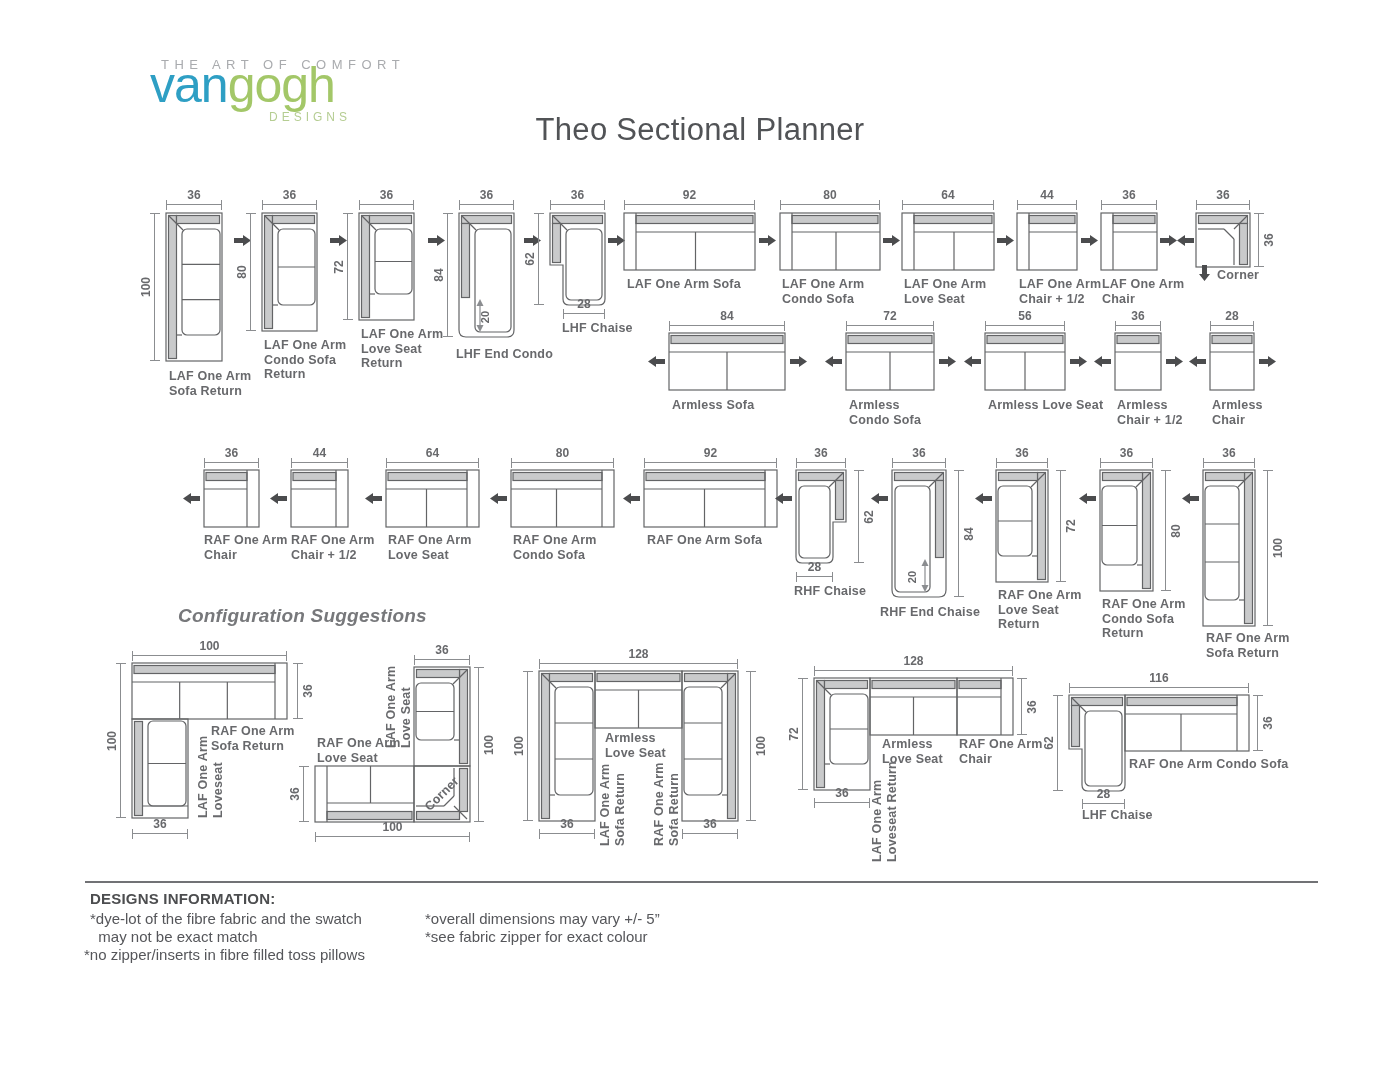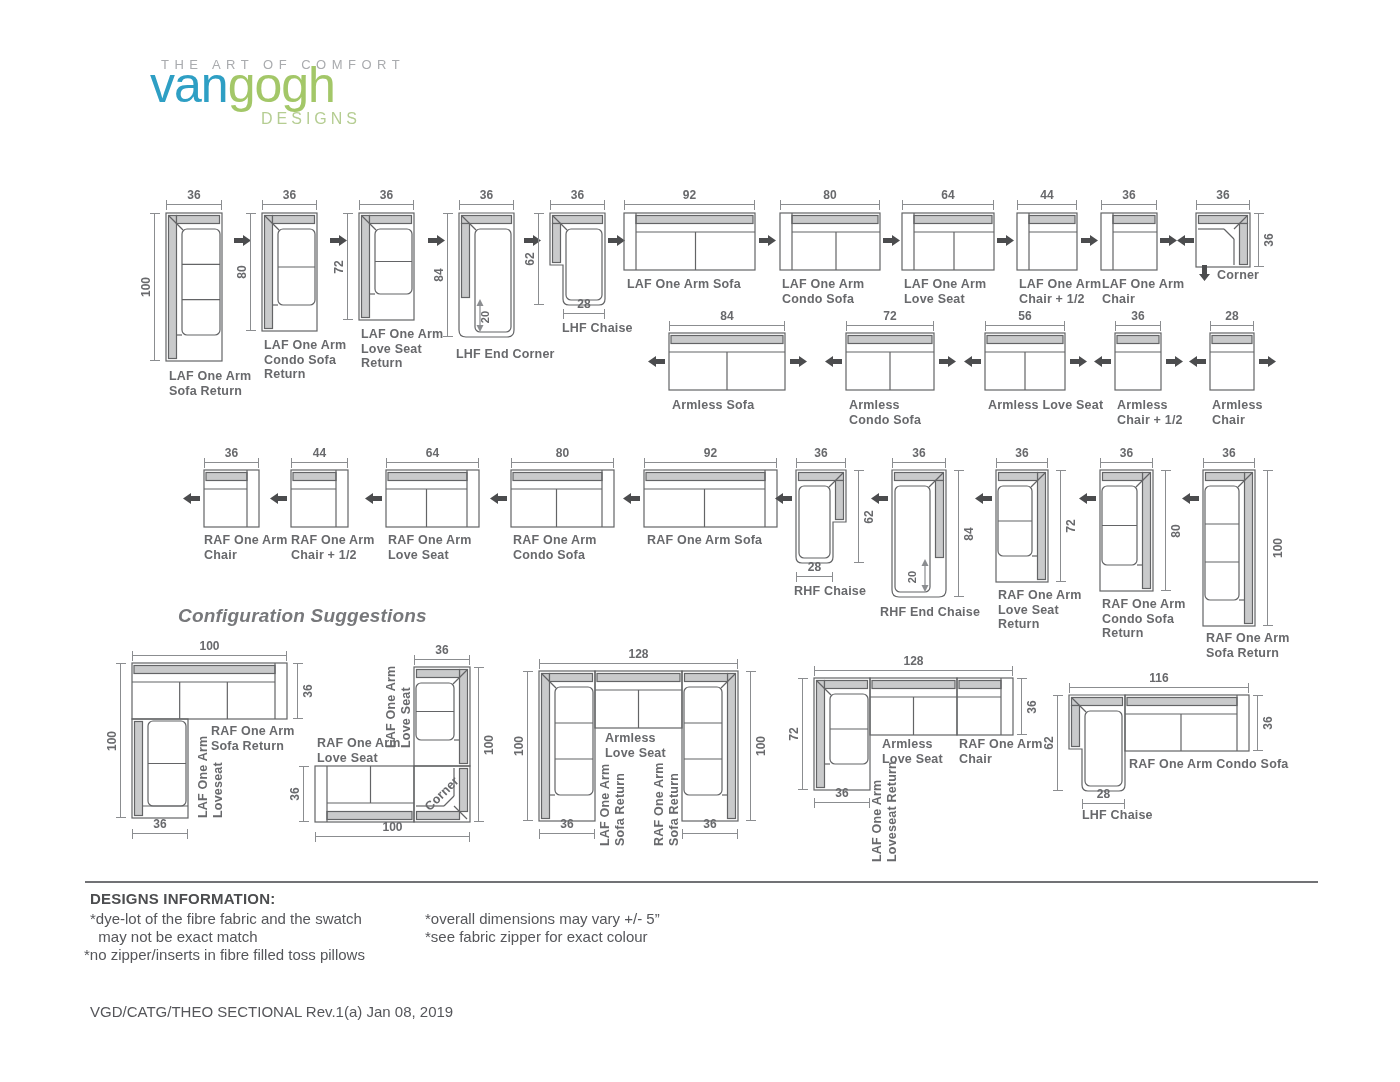--- a/index.html
+++ b/index.html
@@ -4,21 +4,21 @@
 <style>
   html,body{margin:0;padding:0;background:#fff}
   .page{position:relative;width:1400px;height:1082px;background:#fff;overflow:hidden;
         font-family:"Liberation Sans",sans-serif}
   
   .tagline{position:absolute;left:161px;top:57px;font-size:13px;letter-spacing:5.5px;
            color:var(--tagline_gray);font-weight:500}
   .brand{position:absolute;left:150px;top:60px;font-size:50px;line-height:1;font-weight:400;
          letter-spacing:-1px}
   .van{color:var(--brand_blue)} .gogh{color:var(--brand_green)}
-  .designs{position:absolute;left:261px;top:110px;font-size:16px;letter-spacing:4px;
+  .designs{position:absolute;left:269px;top:110px;font-size:12px;letter-spacing:4px;
            color:var(--brand_light_green);font-weight:500}
   .title{position:absolute;left:0;top:112px;width:100%;text-align:center;margin:0;
          font-size:31px;font-weight:400;letter-spacing:.3px;color:var(--title)}
   
   #diagram{position:absolute;left:4px;top:0;width:100%;height:100%}
   .piece{position:absolute}
   .dimh{position:absolute;height:0;border-top:1px solid var(--dim)}
   .dimh::before,.dimh::after{content:"";position:absolute;top:-5px;width:1px;height:10px;background:var(--dim)}
   .dimh::before{left:0}.dimh::after{right:0}
   .dimh .num{position:absolute;left:50%;top:-16px;transform:translateX(-50%);
@@ -47,20 +47,21 @@
 </style>
 </head>
 <body>
 
 <div class="page">
   <div>
     <div class="tagline">THE ART OF COMFORT</div>
     <div class="brand"><span class="van">van</span><span class="gogh">gogh</span></div>
     <div class="designs">DESIGNS</div>
   </div>
+  <h1 class="title">Theo Sectional Planner</h1>
 
   <div id="diagram">
       <svg width="60" height="152" viewBox="-2 -2 60 152" class="piece" style="left: 160px; top: 211px;">
         <g fill="none" stroke="#636466" stroke-width="1.2">
           <rect x="0" y="0" width="56" height="148" rx="0"></rect>
           <rect x="2.5" y="2.5" width="8" height="143" fill="#c9cacb"></rect>
           <rect x="10.5" y="2.5" width="43" height="8" fill="#c9cacb"></rect>
           <line x1="3" y1="3" x2="17" y2="17"></line>
           <rect x="16" y="16" width="38" height="106" rx="5"></rect>
           <line x1="10.5" y1="122" x2="16" y2="122"></line>
@@ -140,21 +141,21 @@
       </svg>
       <div class="dimh" style="left: 455px; top: 204px; width: 55px;">
         <span class="num">36</span>
       </div>
       <div class="dimv side-left" style="left: 443px; top: 213px; height: 124px;">
         <span class="num">84</span>
       </div>
       <div class="arrow" style="left: 520px; top: 234px;"><svg width="17" height="13">
           <path d="M0 4h9V1l8 5.5L9 12V9H0z" fill="#4b4c4e"></path>
         </svg></div>
-      <div class="lbl" style="left: 452px; top: 347px;">LHF End Corner</div>
+      <div class="lbl" style="left: 452px; top: 347px;">LHF End Condo</div>
       <svg width="59" height="96" viewBox="-2 -2 59 96" class="piece" style="left: 544px; top: 211px;">
         <g fill="none" stroke="#636466" stroke-width="1.2">
           <path d="M0 0H55V86Q55 92 49 92H19Q13 92 13 86V52H0Z"></path>
           <rect x="2.5" y="2.5" width="50" height="8" fill="#c9cacb"></rect>
           <rect x="2.5" y="10.5" width="8" height="39" fill="#c9cacb"></rect>
           <line x1="3" y1="3" x2="17" y2="17"></line>
           <rect x="16" y="16" width="36" height="71" rx="5"></rect>
         </g>
       </svg>
       <div class="dimh" style="left: 546px; top: 204px; width: 55px;">
@@ -780,14 +781,13 @@
 
   <div class="cfg-heading">Configuration Suggestions</div>
 
   <div class="separator"></div>
   <div class="gi-heading">DESIGNS INFORMATION:</div>
   <div class="note" style="left:90px;top:910px">*dye-lot of the fibre fabric and the swatch</div>
   <div class="note" style="left:90px;top:928px">  may not be exact match</div>
   <div class="note" style="left:84px;top:946px">*no zipper/inserts in fibre filled toss pillows</div>
   <div class="note" style="left:425px;top:910px">*overall dimensions may vary +/- 5”</div>
   <div class="note" style="left:425px;top:928px">*see fabric zipper for exact colour</div>
-  <div class="footer">VGD/CATG/THEO SECTIONAL Rev.1(a) Jan 08, 2019</div>
 </div>
 
 </body></html>

